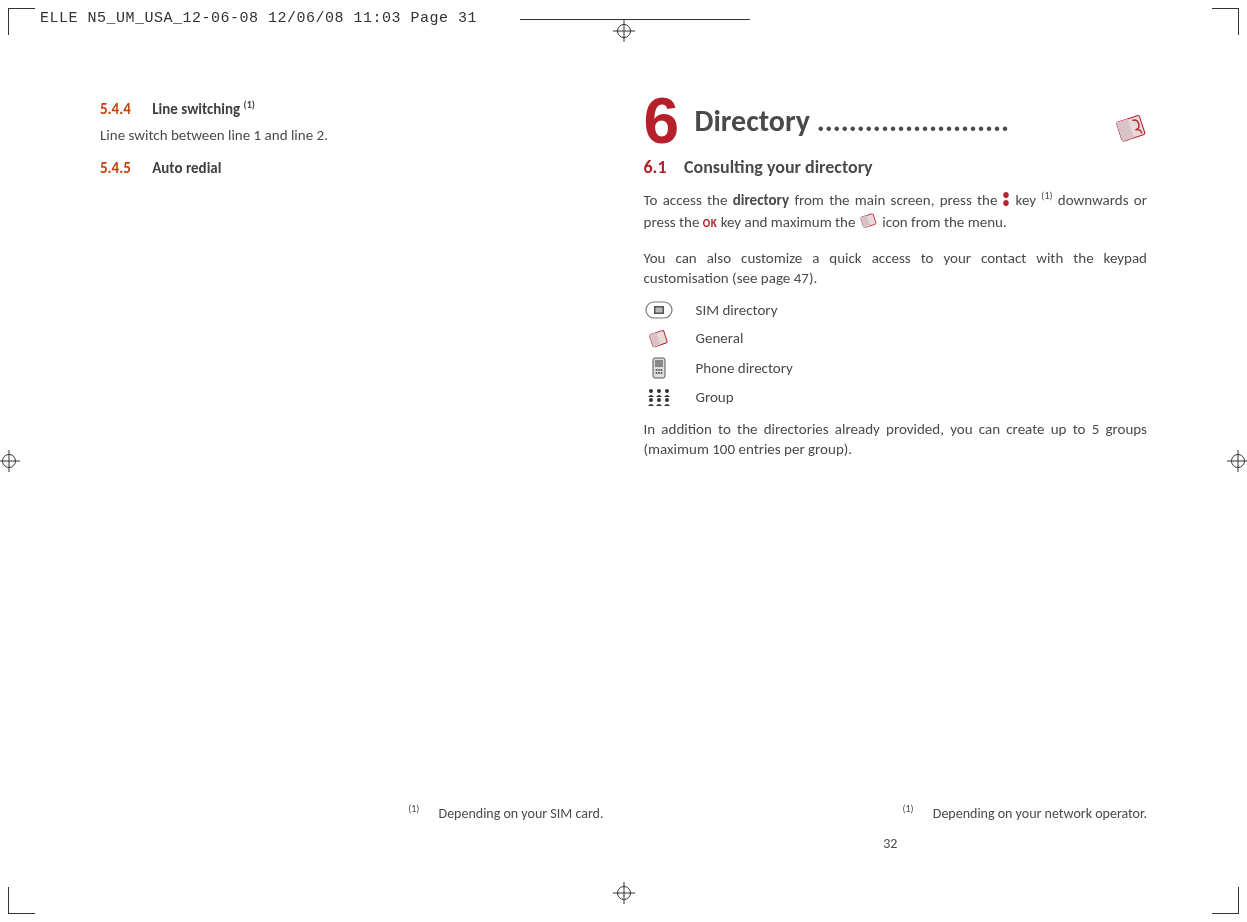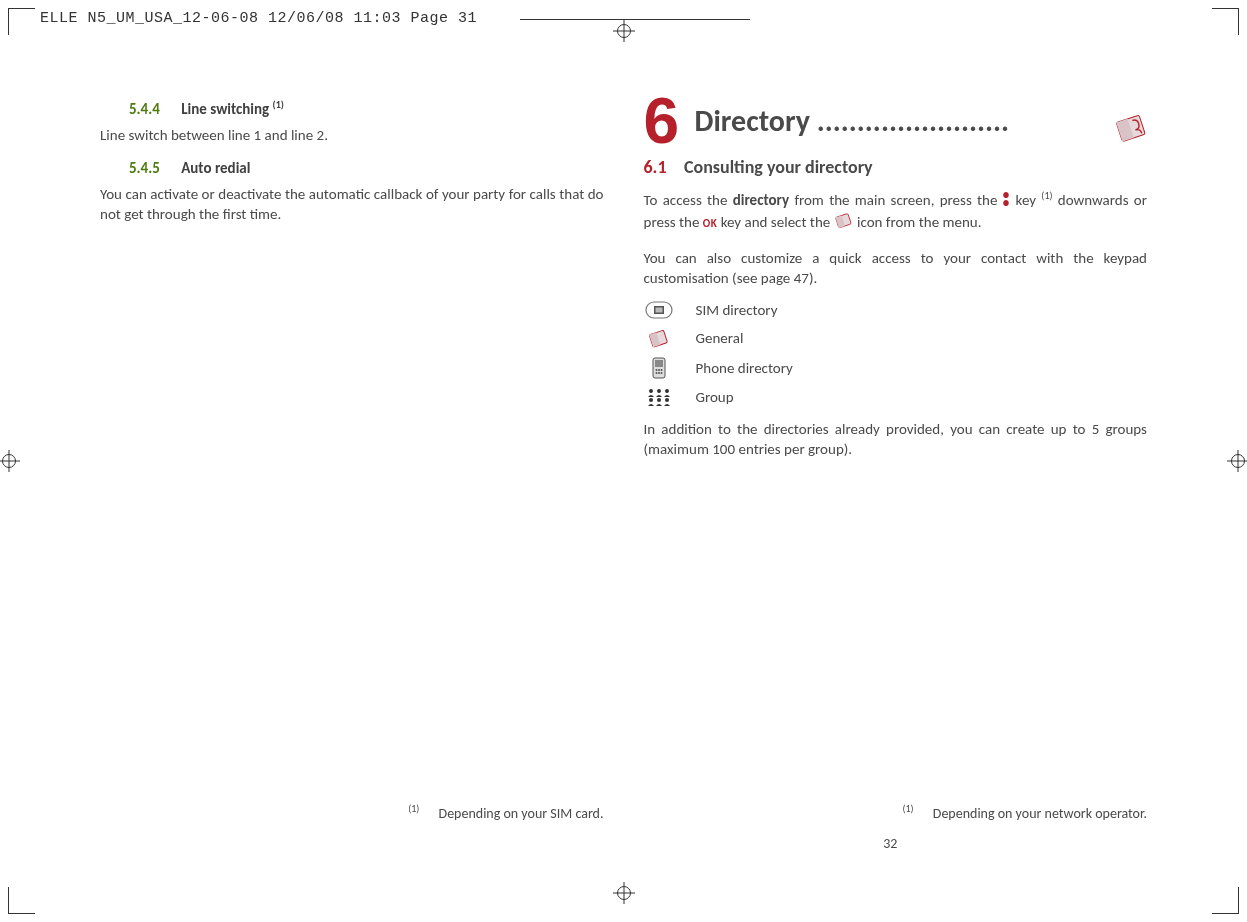--- a/index.html
+++ b/index.html
@@ -66,21 +66,21 @@
   }
   .page {
     flex:1;
     padding: 10px 20px 0 10px;
     position:relative;
     font-size:15px;
     line-height:1.35;
   }
   .page.right { padding: 10px 10px 0 20px; }
 
-  .red { color:#4d7c0f;margin-left:29px; }
+  .red { color:#c2410c; }
   .sec-num { font-weight:bold; }
   .sec-title { font-weight:bold; color:#404040; }
   .h-row { margin: 8px 0 6px 0; }
   .h-row .sec-num { margin-right:18px; }
   .body { text-align:justify; margin: 4px 0 12px 0; }
   sup { font-size:10px; vertical-align:super; }
 
   .big6 {
     font-family: "Futura", "Gill Sans", sans-serif;
     font-size:64px; font-weight:800; color:#b6202b;
@@ -153,21 +153,20 @@
         <span>Line switching</span>
         <sup>(1)</sup>
       </span>
     </div>
     <div class="body">Line switch between line 1 and line 2.</div>
 
     <div class="h-row">
       <span class="red sec-num">5.4.5</span>
       <span class="sec-title">Auto redial</span>
     </div>
-    <div class="body">You can activate or deactivate the automatic callback of your party for calls that do not get through the first time.</div>
 
     <div class="footnote">
       <sup>(1)</sup>
       <span>Depending on your SIM card.</span>
     </div>
   </div>
 
   <div class="page right">
     <div class="chapter-row">
       <span class="big6">6</span>
@@ -192,21 +191,21 @@
       <span>To access the </span>
       <b>directory</b>
       <span> from the main screen, press the </span>
       <span class="inline-icon">
         <span class="nav-dots">•<br>•</span>
       </span>
       <span> key </span>
       <sup>(1)</sup>
       <span> downwards or press the </span>
       <span class="ok-label">OK</span>
-      <span> key and select the </span>
+      <span> key and maximum the </span>
       <span class="inline-icon">
         <svg width="20" height="18" viewBox="0 0 20 18">
           <g transform="rotate(-18 10 9)">
             <rect x="3" y="3" width="13" height="11" rx="1.5" fill="#e7d9db" stroke="#b6202b" stroke-width="0.8"></rect>
             <rect x="3" y="3" width="6.5" height="11" fill="#d9c3c7"></rect>
           </g>
         </svg>
       </span>
       <span> icon from the menu.</span>
     </div>

